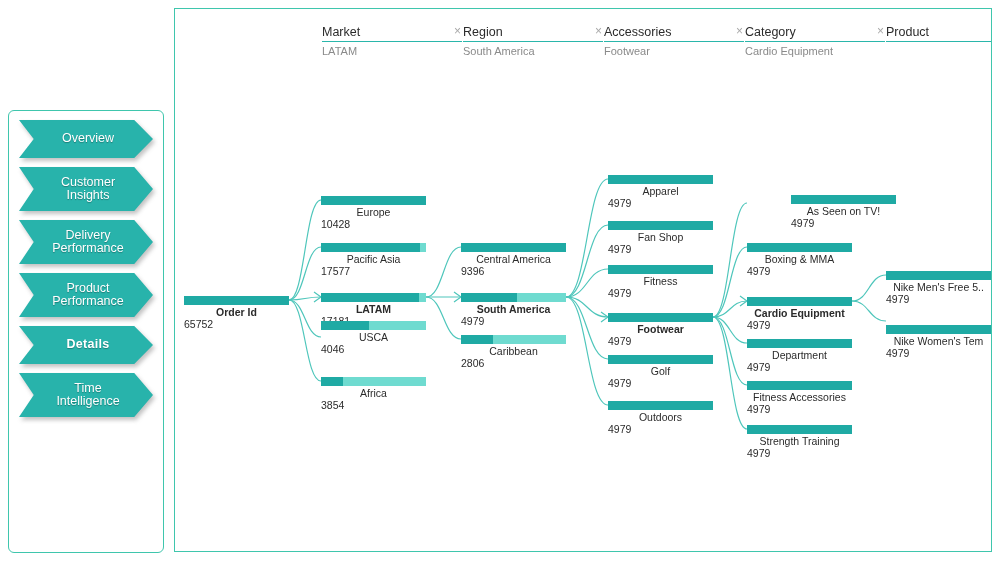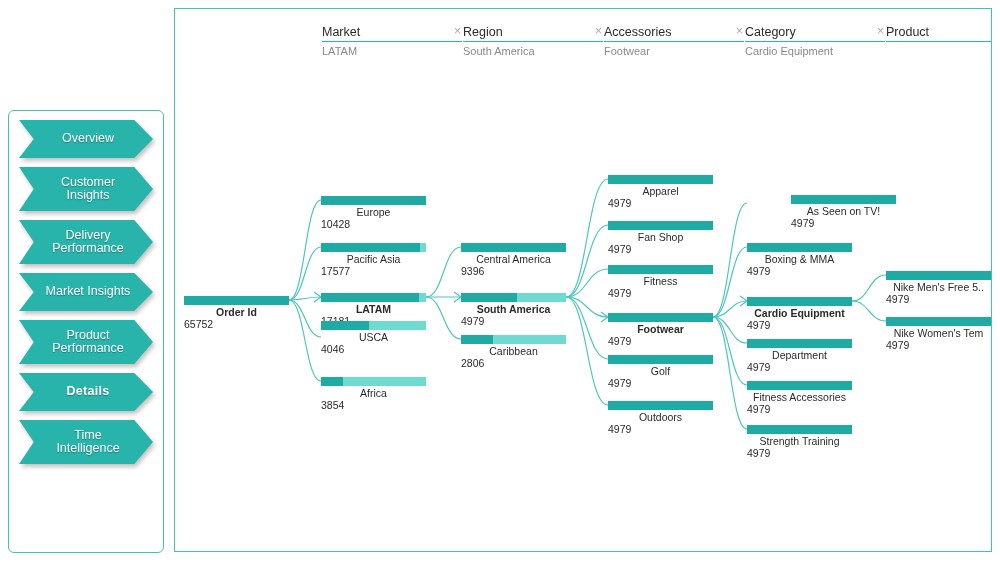--- a/index.html
+++ b/index.html
@@ -162,24 +162,20 @@
         </div>
         <div class="nav-btn tall">
           <div class="shape"></div>
           <div class="txt">Customer
 Insights</div>
         </div>
         <div class="nav-btn tall">
           <div class="shape"></div>
           <div class="txt">Delivery
 Performance</div>
-        </div>
-        <div class="nav-btn">
-          <div class="shape"></div>
-          <div class="txt">Market Insights</div>
         </div>
         <div class="nav-btn tall">
           <div class="shape"></div>
           <div class="txt">Product
 Performance</div>
         </div>
         <div class="nav-btn active">
           <div class="shape"></div>
           <div class="txt">Details</div>
         </div>
@@ -407,21 +403,21 @@
             <div class="lbl">Strength Training</div>
             <div class="val">4979</div>
           </div>
           <div class="node" style="left: 711px; top: 262px;">
             <div class="bar">
               <div class="fill" style="width: 100%;"></div>
             </div>
             <div class="lbl">Nike Men's Free 5..</div>
             <div class="val">4979</div>
           </div>
-          <div class="node" style="left: 711px; top: 308px;">
+          <div class="node" style="left: 711px; top: 316px;">
             <div class="bar">
               <div class="fill" style="width: 100%;"></div>
             </div>
             <div class="lbl">Nike Women's Tem</div>
             <div class="val">4979</div>
           </div>
         </div>
     </div>
 
   </div>

